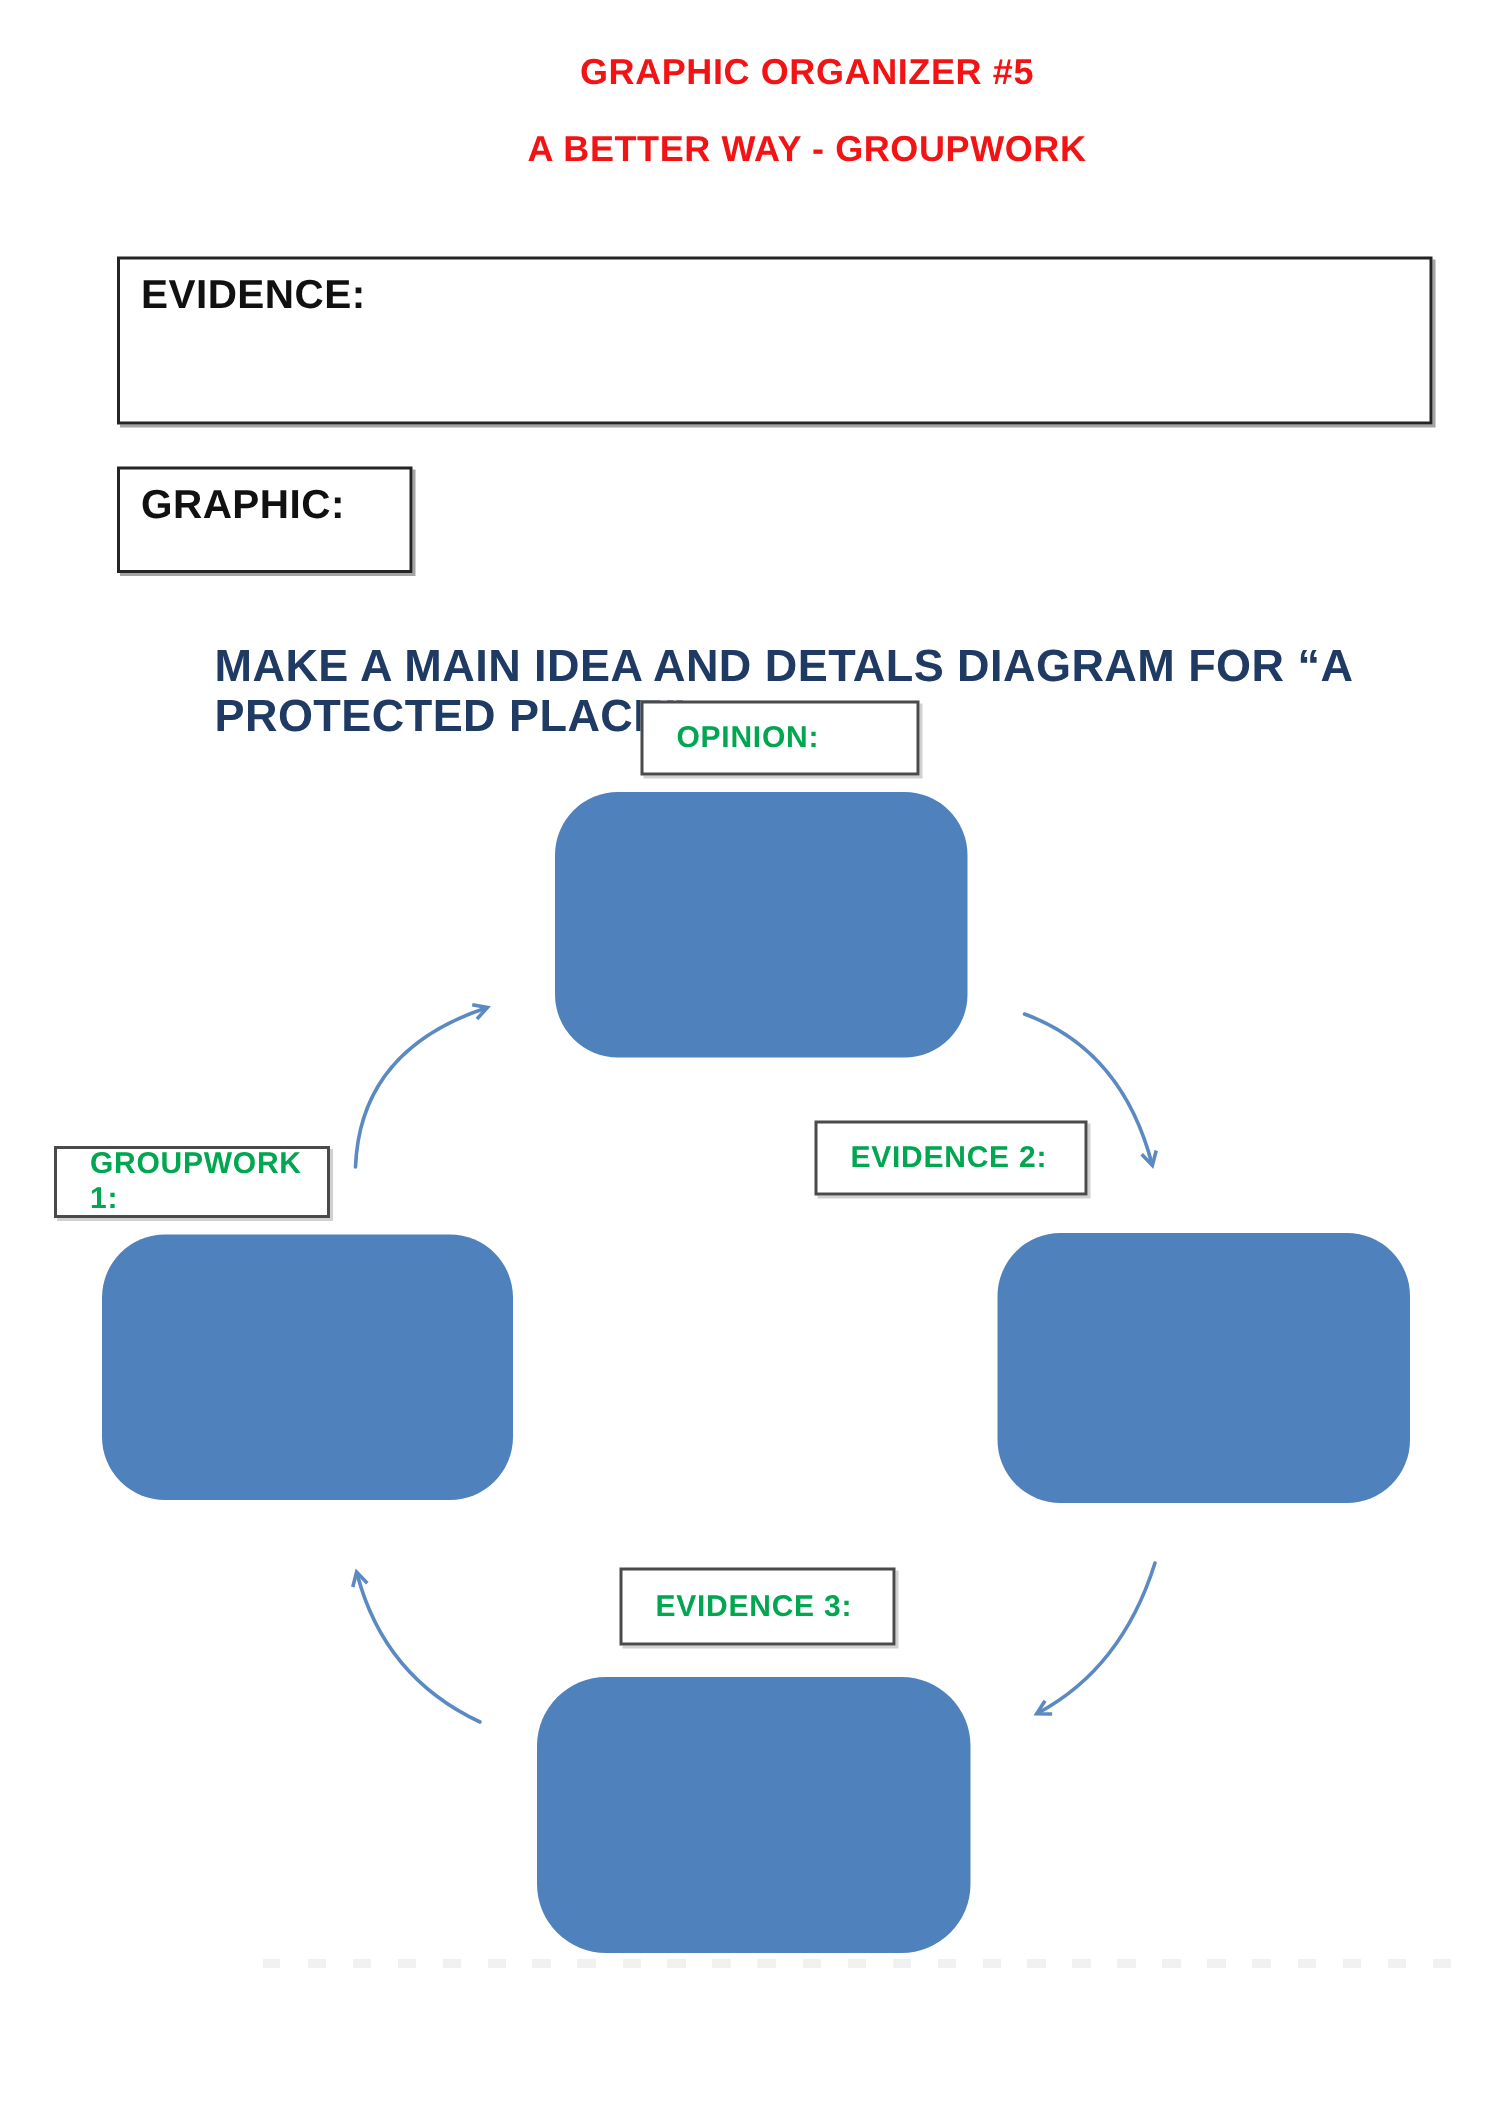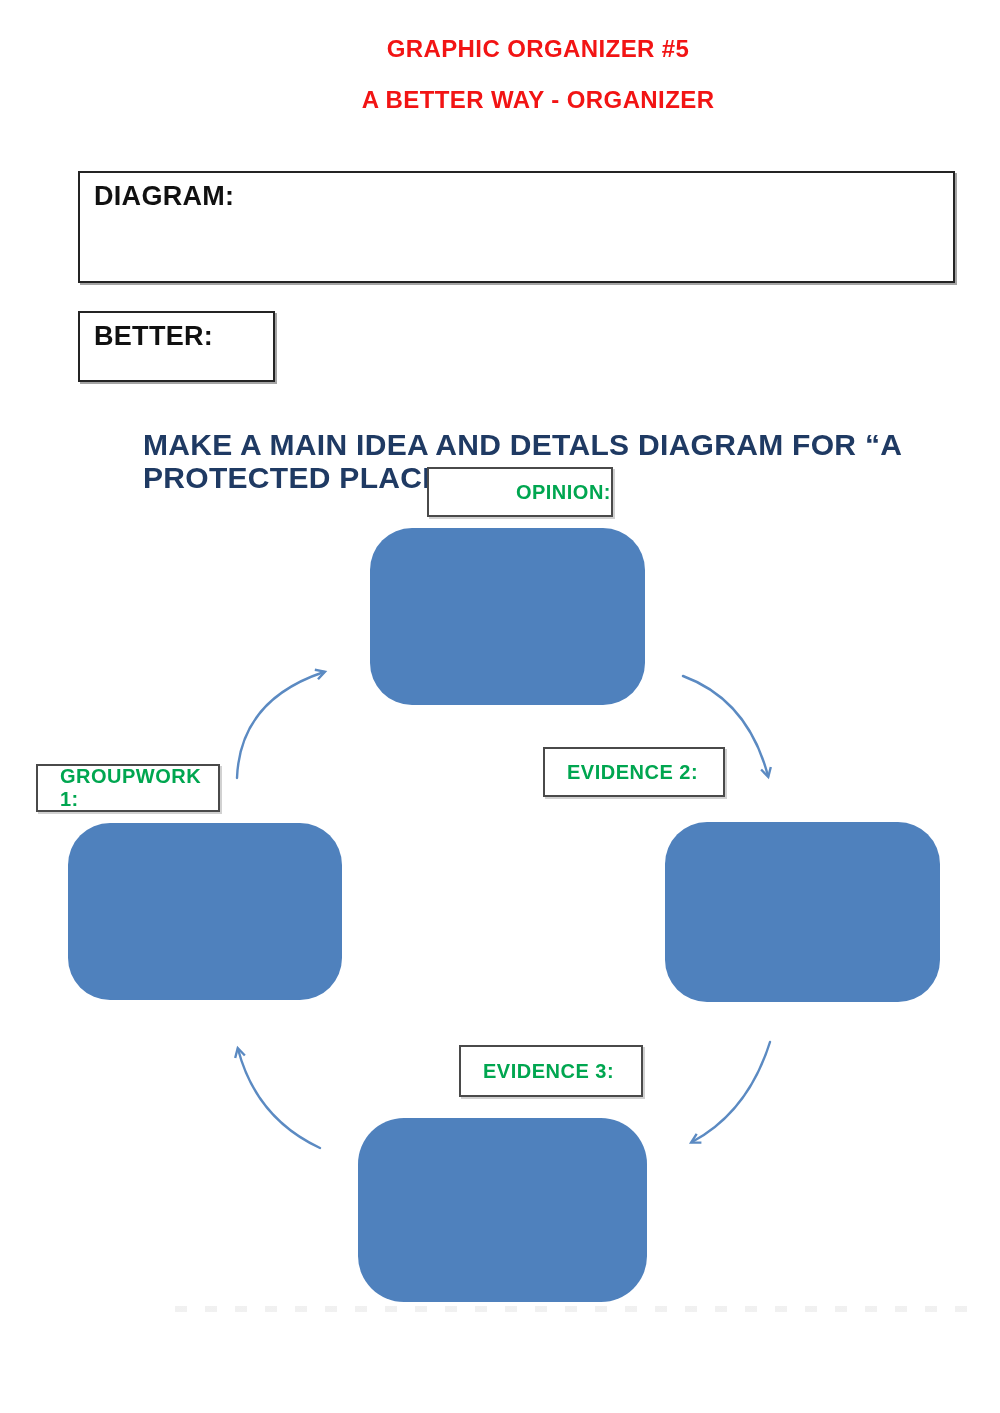--- a/index.html
+++ b/index.html
@@ -45,24 +45,24 @@
   .diagram-label{
     position:absolute;background:#fff;
     border:2px solid #4a4a4a;
     box-shadow:2px 2px 0 rgba(0,0,0,.18);
     box-sizing:border-box;
     display:flex;align-items:center;
     padding-left:22px;
     color:var(--label-green);
     font-size:20px;font-weight:bold;letter-spacing:.5px;
   }
-  #opinion-label{left:427px;top:467px;width:186px;height:50px;justify-content:flex-end;}
+  #opinion-label{left:427px;top:467px;width:186px;height:50px;}
   #evidence1-label{left:36px;top:764px;width:184px;height:48px;}
   #evidence2-label{left:543px;top:747px;width:182px;height:50px;text-align:right;}
-  #evidence3-label{left:413px;top:1045px;width:184px;height:52px;margin-left:46px;}
+  #evidence3-label{left:413px;top:1045px;width:184px;height:52px;}
   
   .answer-shape{
     position:absolute;
     background:var(--shape-blue);
     border-radius:42px;
   }
   #opinion-shape{left:370px;top:528px;width:275px;height:177px;}
   #evidence1-shape{left:68px;top:823px;width:274px;height:177px;}
   #evidence2-shape{left:665px;top:822px;width:275px;height:180px;}
   #evidence3-shape{left:358px;top:1118px;width:289px;height:184px;border-radius:46px;}
@@ -77,30 +77,30 @@
     opacity:.6;
   }
 </style>
 </head>
 <body>
 
 <div id="page">
 
   <div class="titles">
     <div class="title-line">GRAPHIC ORGANIZER #5</div>
-    <div class="title-line">A BETTER WAY - ORGANIZER</div>
+    <div class="title-line">A BETTER WAY - GROUPWORK</div>
   </div>
 
   <div class="form-box" id="members-box">
-    <span class="form-label">DIAGRAM:</span>
+    <span class="form-label">EVIDENCE:</span>
     <span></span>
   </div>
 
   <div class="form-box" id="course-box">
-    <span class="form-label">BETTER:</span>
+    <span class="form-label">GRAPHIC:</span>
     <span></span>
   </div>
 
   <div class="instruction">MAKE A MAIN IDEA AND DETALS DIAGRAM FOR “A PROTECTED PLACE”</div>
 
   <div class="diagram-label" id="opinion-label">
     <span>OPINION:</span>
   </div>
   <div class="diagram-label" id="evidence1-label">
     <span>GROUPWORK 1:</span>

